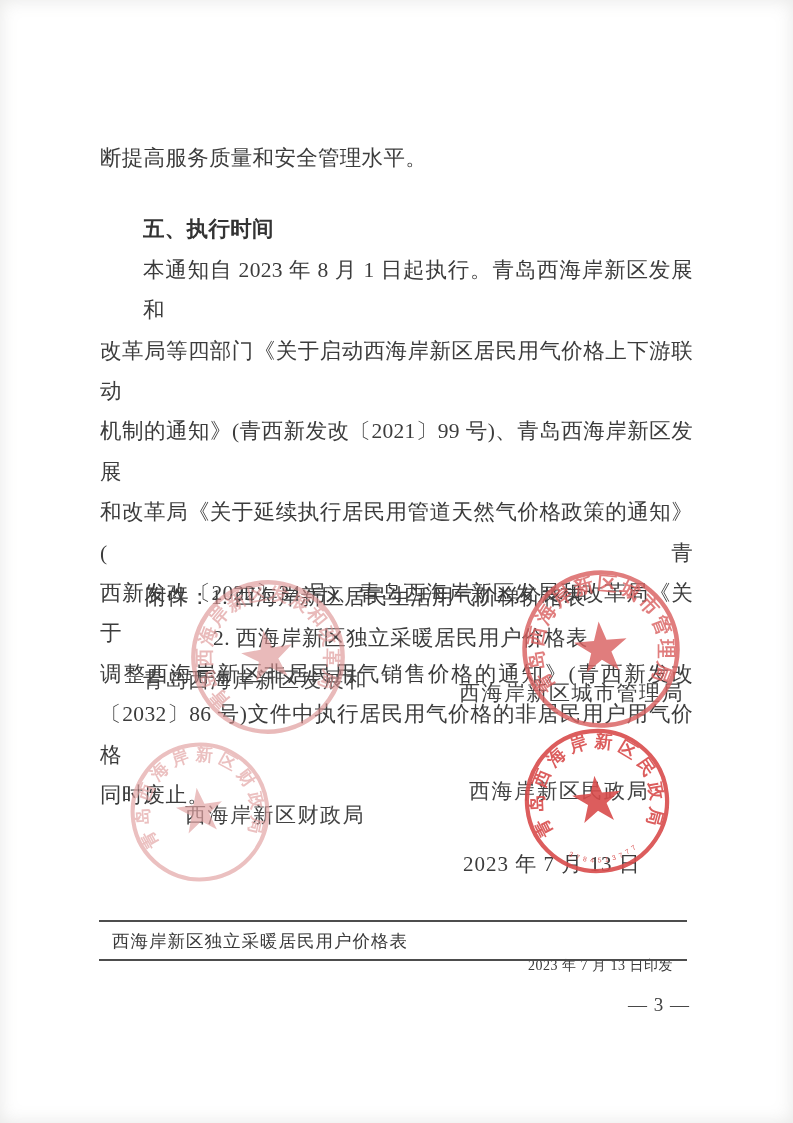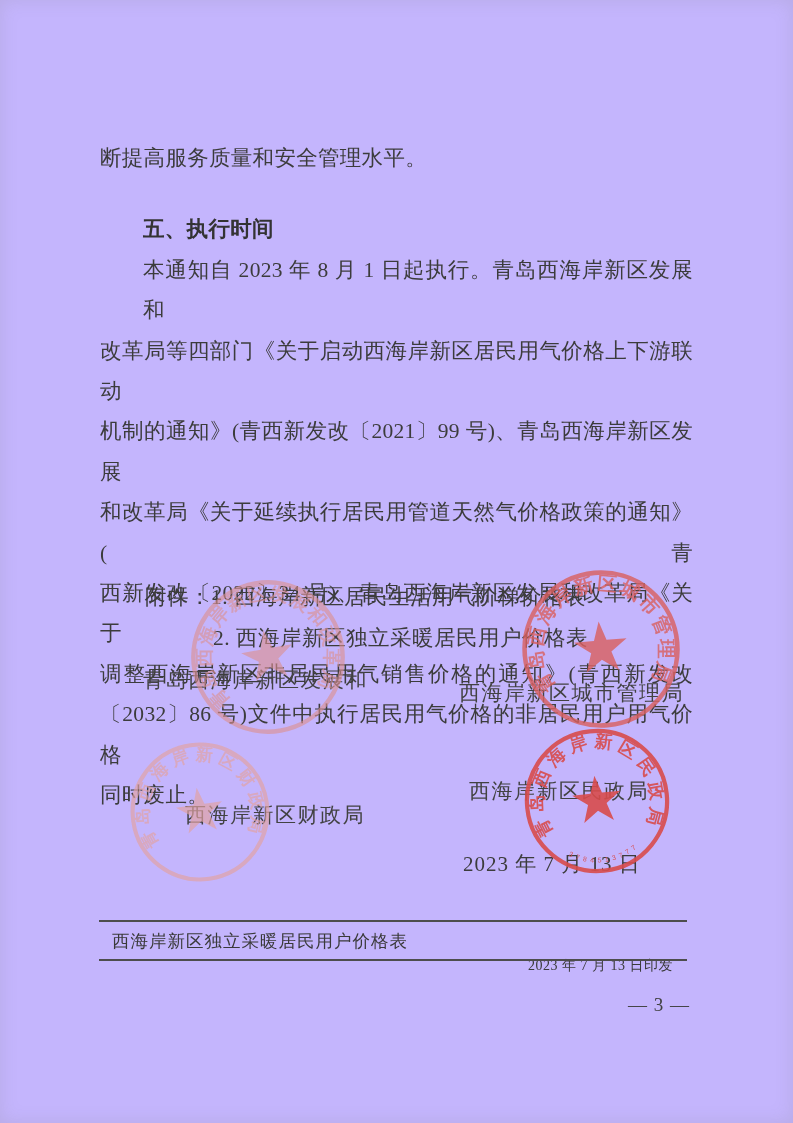--- a/index.html
+++ b/index.html
@@ -1,20 +1,20 @@
 <!DOCTYPE html>
 <html><head>
 <meta charset="utf-8">
 <style>
   html,body{margin:0;padding:0;background:#e8e8e6;}
   .page{
     position:relative;
     width:793px;height:1123px;
     margin:0 auto;
-    background:#c4b5fd;
+    background:#ffffff;
     box-shadow:inset 0 0 18px rgba(120,120,115,.18);
     overflow:hidden;
     font-family:"Liberation Serif","DejaVu Serif",serif;
     color:#3c3c3c;
   }
   
   .body-block{
     position:absolute;left:100px;top:138px;width:593px;
     font-size:21.5px;line-height:40.4px;letter-spacing:.3px;
   }

